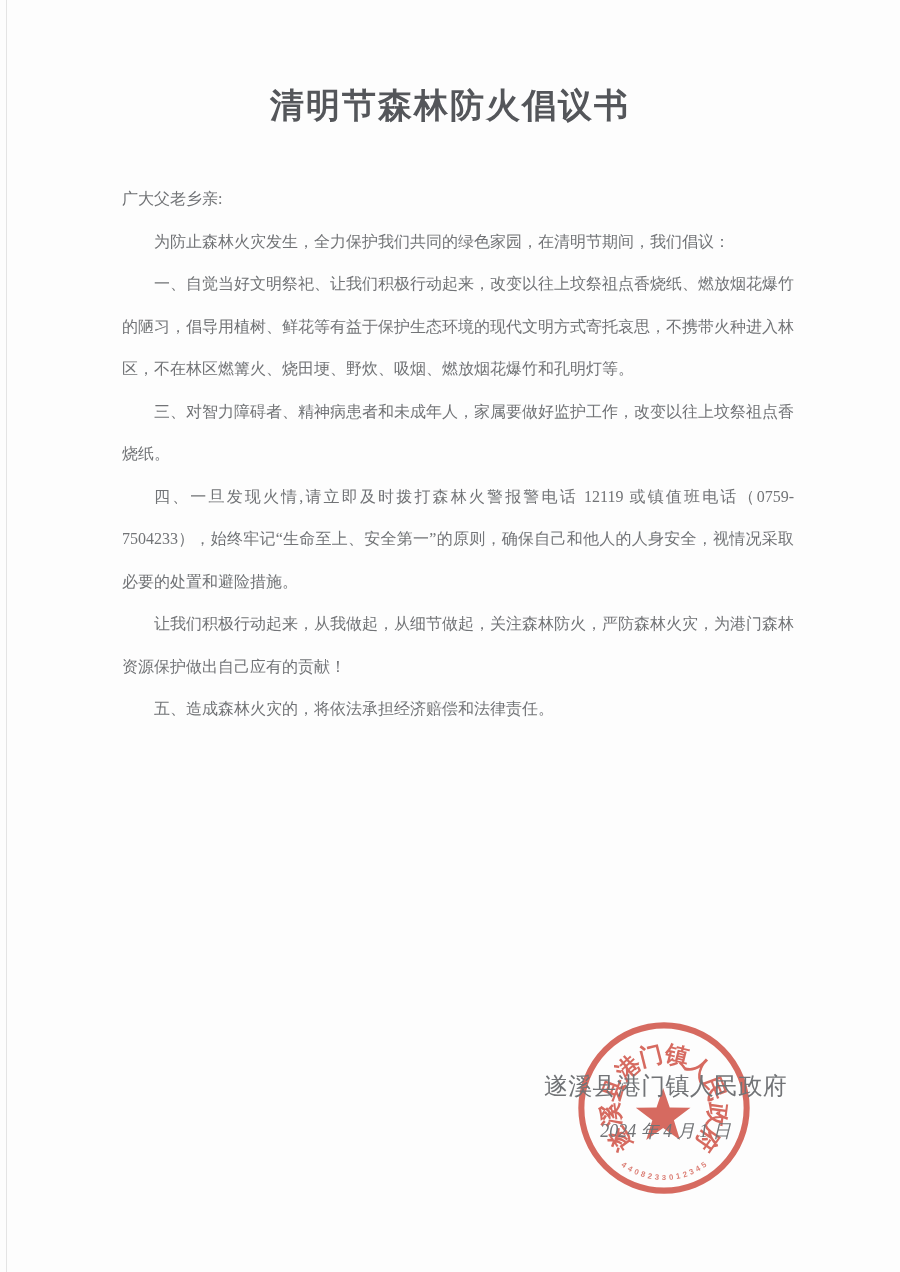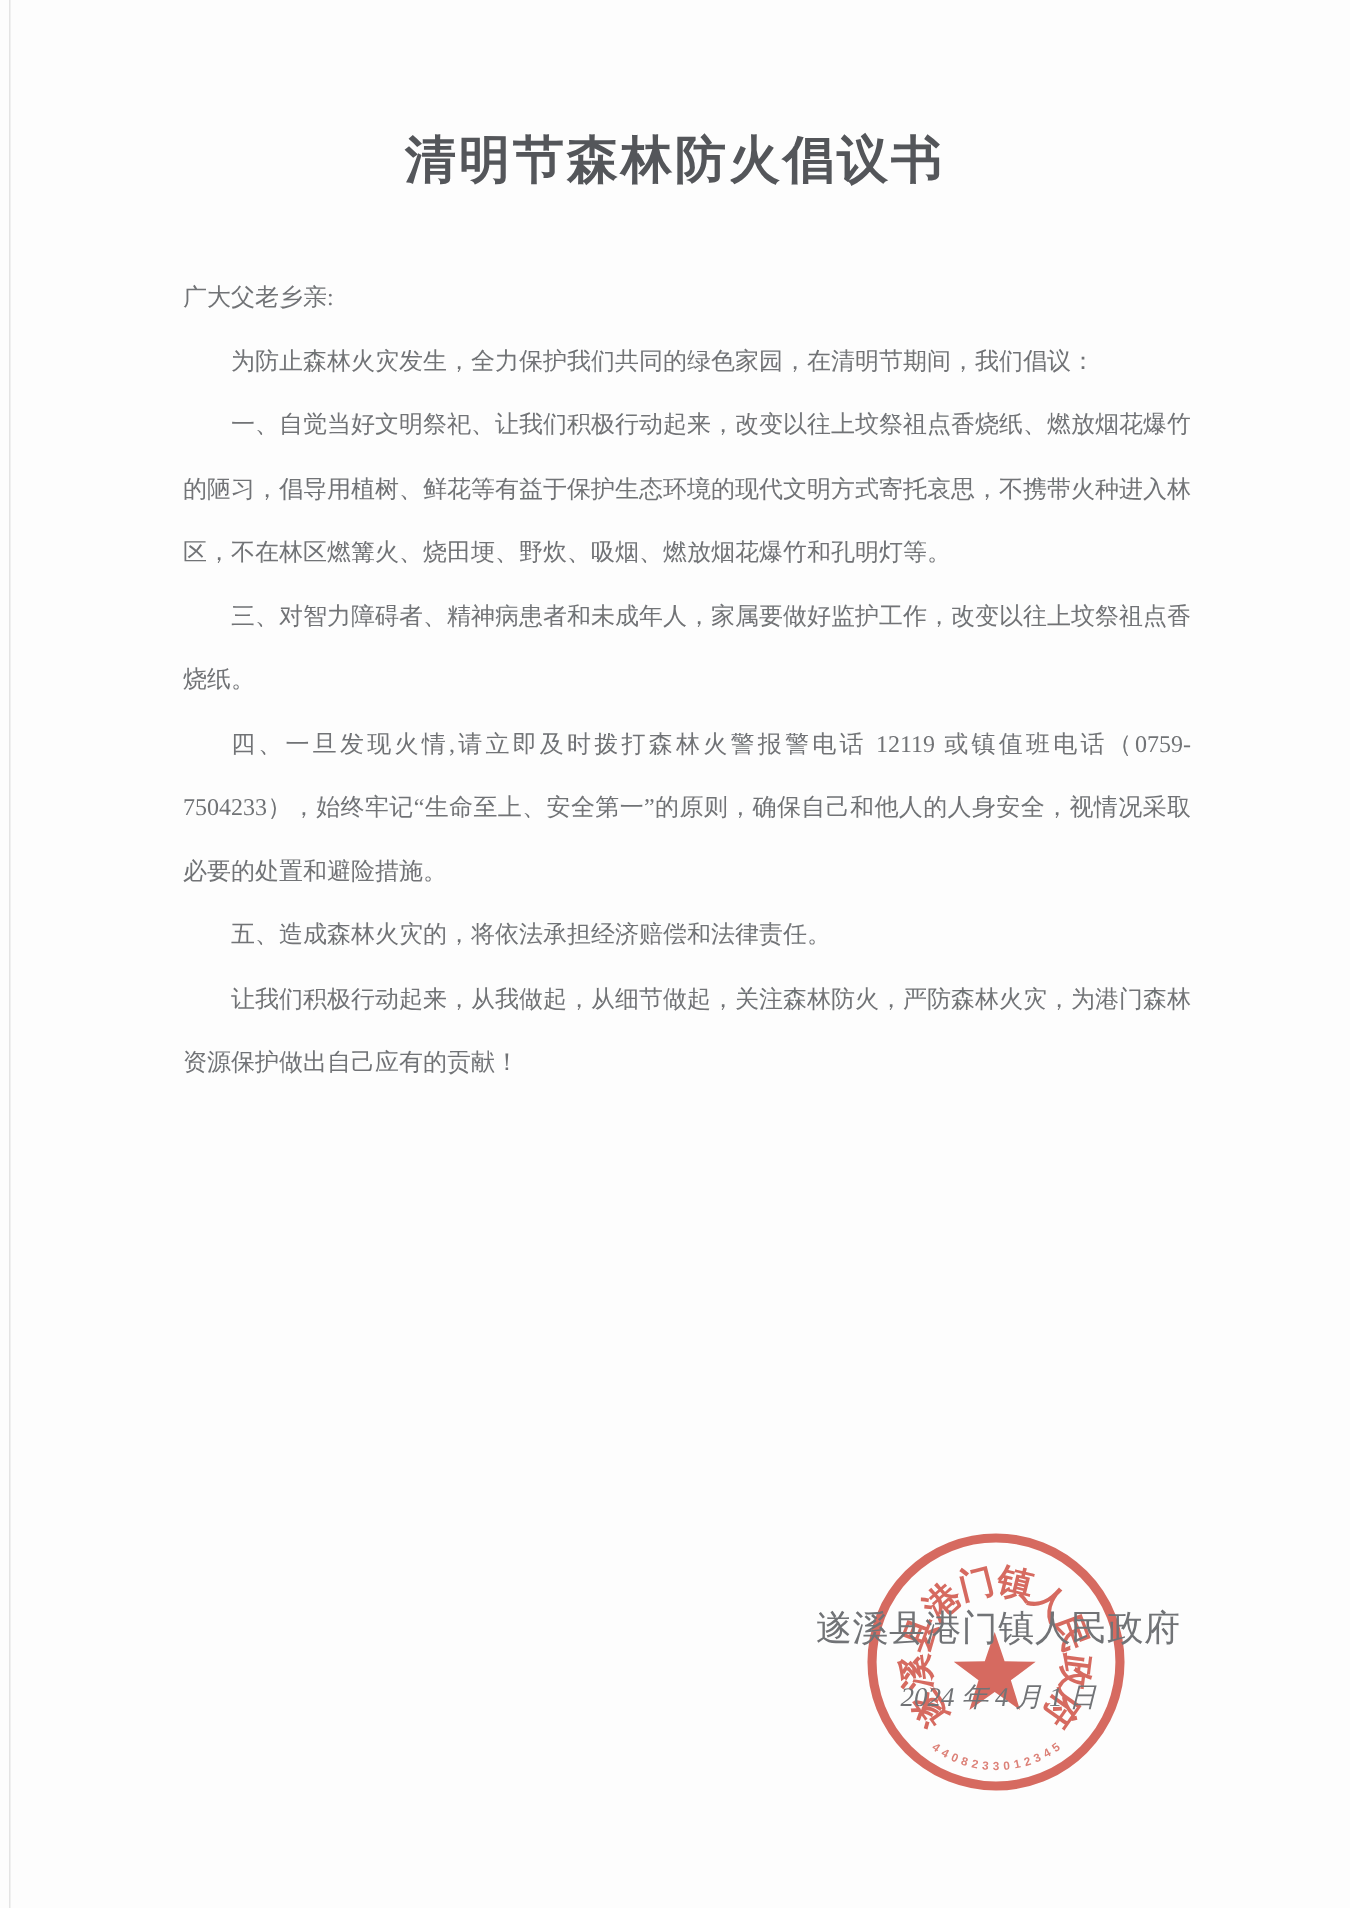--- a/index.html
+++ b/index.html
@@ -22,21 +22,21 @@
     width: 1px;
     height: 100%;
     background: rgba(180,180,180,0.35);
   }
   .doc-title {
     position: absolute;
     top: 88px;
     left: 0;
     width: 100%;
     text-align: center;
-    font-family: Liberation Serif, serif;
+    font-family: Liberation Mono, monospace;
     font-weight: bold;
     font-size: 34px;
     line-height: 40px;
     letter-spacing: 2px;
     color: var(--title-color, #54565a);
     margin: 0;
   }
   .doc-body {
     position: absolute;
     left: 122px;
@@ -126,22 +126,22 @@
   <div class="scan-edge-line"></div>
 
   <h1 class="doc-title">清明节森林防火倡议书</h1>
 
   <div class="doc-body">
     <p class="greeting">广大父老乡亲:</p>
     <p class="para">为防止森林火灾发生，全力保护我们共同的绿色家园，在清明节期间，我们倡议：</p>
     <p class="para">一、自觉当好文明祭祀、让我们积极行动起来，改变以往上坟祭祖点香烧纸、燃放烟花爆竹的陋习，倡导用植树、鲜花等有益于保护生态环境的现代文明方式寄托哀思，不携带火种进入林区，不在林区燃篝火、烧田埂、野炊、吸烟、燃放烟花爆竹和孔明灯等。</p>
     <p class="para">三、对智力障碍者、精神病患者和未成年人，家属要做好监护工作，改变以往上坟祭祖点香烧纸。</p>
     <p class="para">四、一旦发现火情,请立即及时拨打森林火警报警电话 12119 或镇值班电话（0759-7504233），始终牢记“生命至上、安全第一”的原则，确保自己和他人的人身安全，视情况采取必要的处置和避险措施。</p>
+    <p class="para">让我们积极行动起来，从我做起，从细节做起，关注森林防火，严防森林火灾，为港门森林资源保护做出自己应有的贡献！</p>
     <p class="para">五、造成森林火灾的，将依法承担经济赔偿和法律责任。</p>
-    <p class="para">让我们积极行动起来，从我做起，从细节做起，关注森林防火，严防森林火灾，为港门森林资源保护做出自己应有的贡献！</p>
   </div>
 
   <div class="seal-wrap">
     <svg viewBox="0 0 200 200" xmlns="http://www.w3.org/2000/svg">
       <circle id="seal-border" cx="100" cy="100" r="95"></circle>
       <polygon id="seal-star" points="99,77 106.6,99.5 130.4,99.8 111.4,114 118.4,136.7 99,123 79.6,136.7 86.6,114 67.6,99.8 91.4,99.5"></polygon>
       <g id="seal-ring">
           <text transform="translate(49.3 135.7) rotate(-125.1)">遂</text>
           <text transform="translate(38.5 107.9) rotate(-97.3)">溪</text>
           <text transform="translate(41.9 78.3) rotate(-69.5)">县</text>

